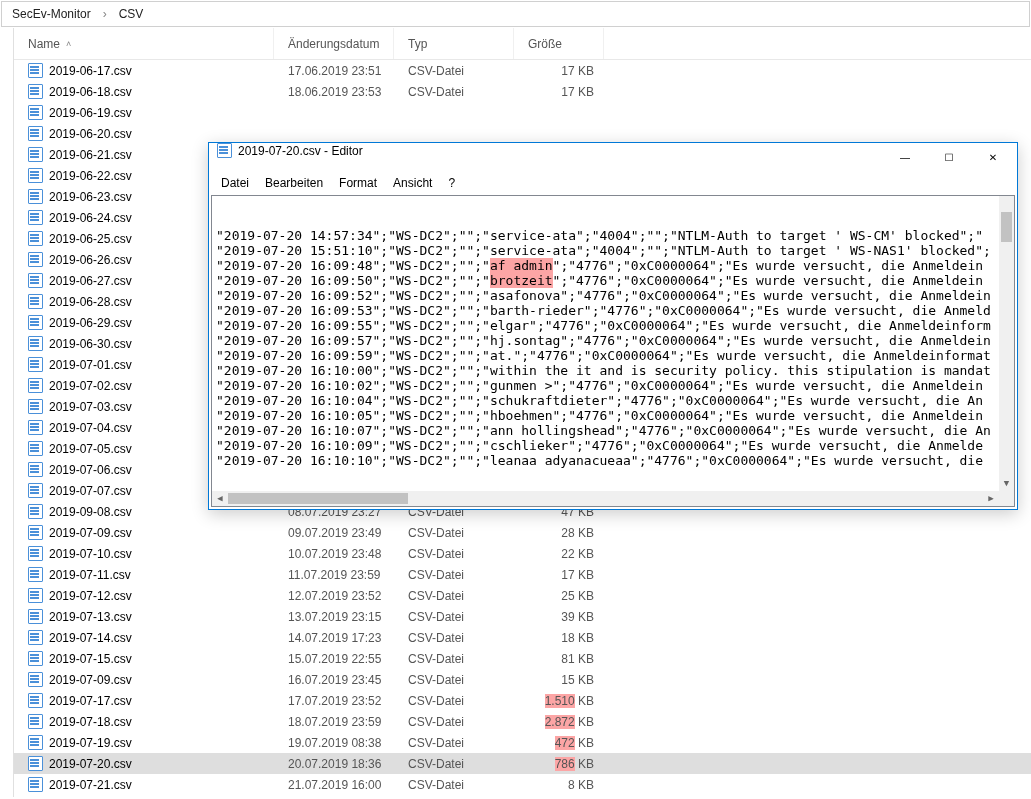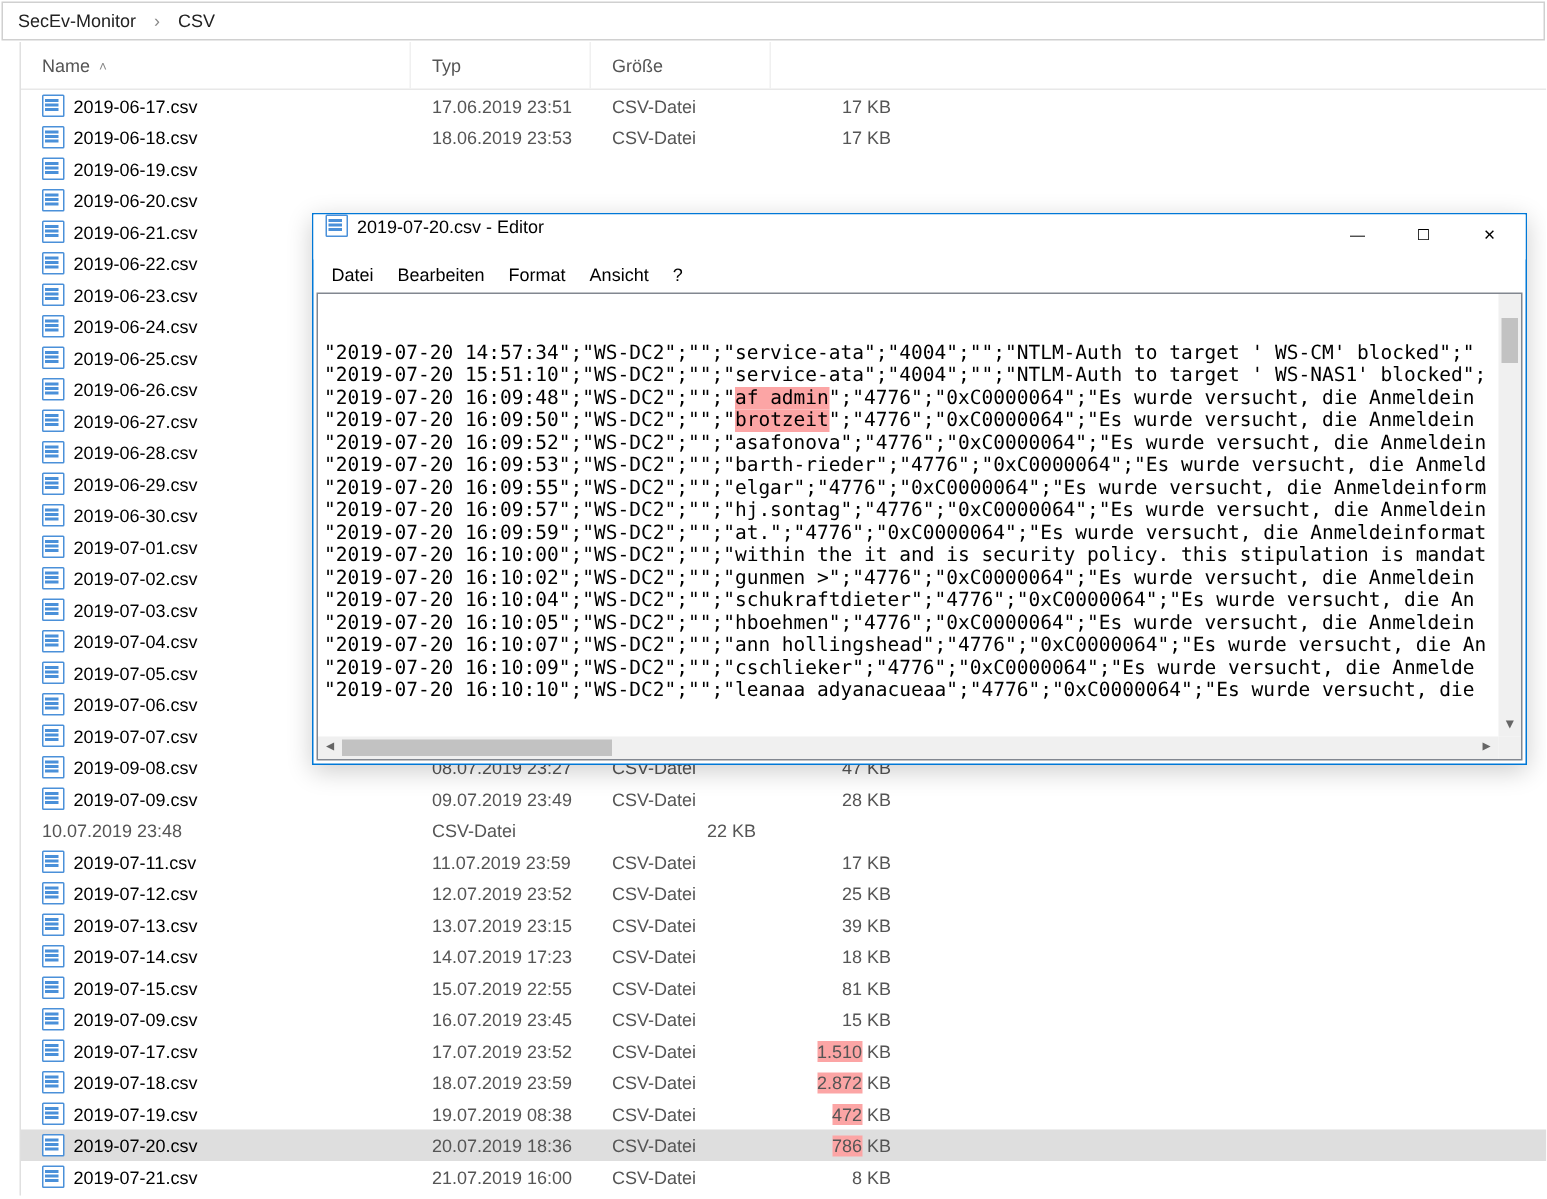--- a/index.html
+++ b/index.html
@@ -210,20 +210,21 @@
 </div>
 
 <div class="main">
   <div class="sidebar-scroll"></div>
   <div class="file-pane">
     <div class="columns">
       <div>
         <span>Name</span>
         <span class="sort-arrow">˄</span>
       </div>
+      <div>Änderungsdatum</div>
       <div>Typ</div>
       <div>Größe</div>
     </div>
     <div class="file-list" id="file-list">
         <div class="file-row">
           <div class="name-cell">
             <span class="file-icon"></span>
             <span>2019-06-17.csv</span>
           </div>
           <div class="date-cell">17.06.2019 23:51</div>
@@ -422,20 +423,24 @@
         <div class="file-row">
           <div class="name-cell">
             <span class="file-icon"></span>
             <span>2019-07-09.csv</span>
           </div>
           <div class="date-cell">09.07.2019 23:49</div>
           <div class="type-cell">CSV-Datei</div>
           <div class="size-cell">28 KB</div>
         </div>
         <div class="file-row">
+          <div class="name-cell">
+            <span class="file-icon"></span>
+            <span>2019-07-10.csv</span>
+          </div>
           <div class="date-cell">10.07.2019 23:48</div>
           <div class="type-cell">CSV-Datei</div>
           <div class="size-cell">22 KB</div>
         </div>
         <div class="file-row">
           <div class="name-cell">
             <span class="file-icon"></span>
             <span>2019-07-11.csv</span>
           </div>
           <div class="date-cell">11.07.2019 23:59</div>

